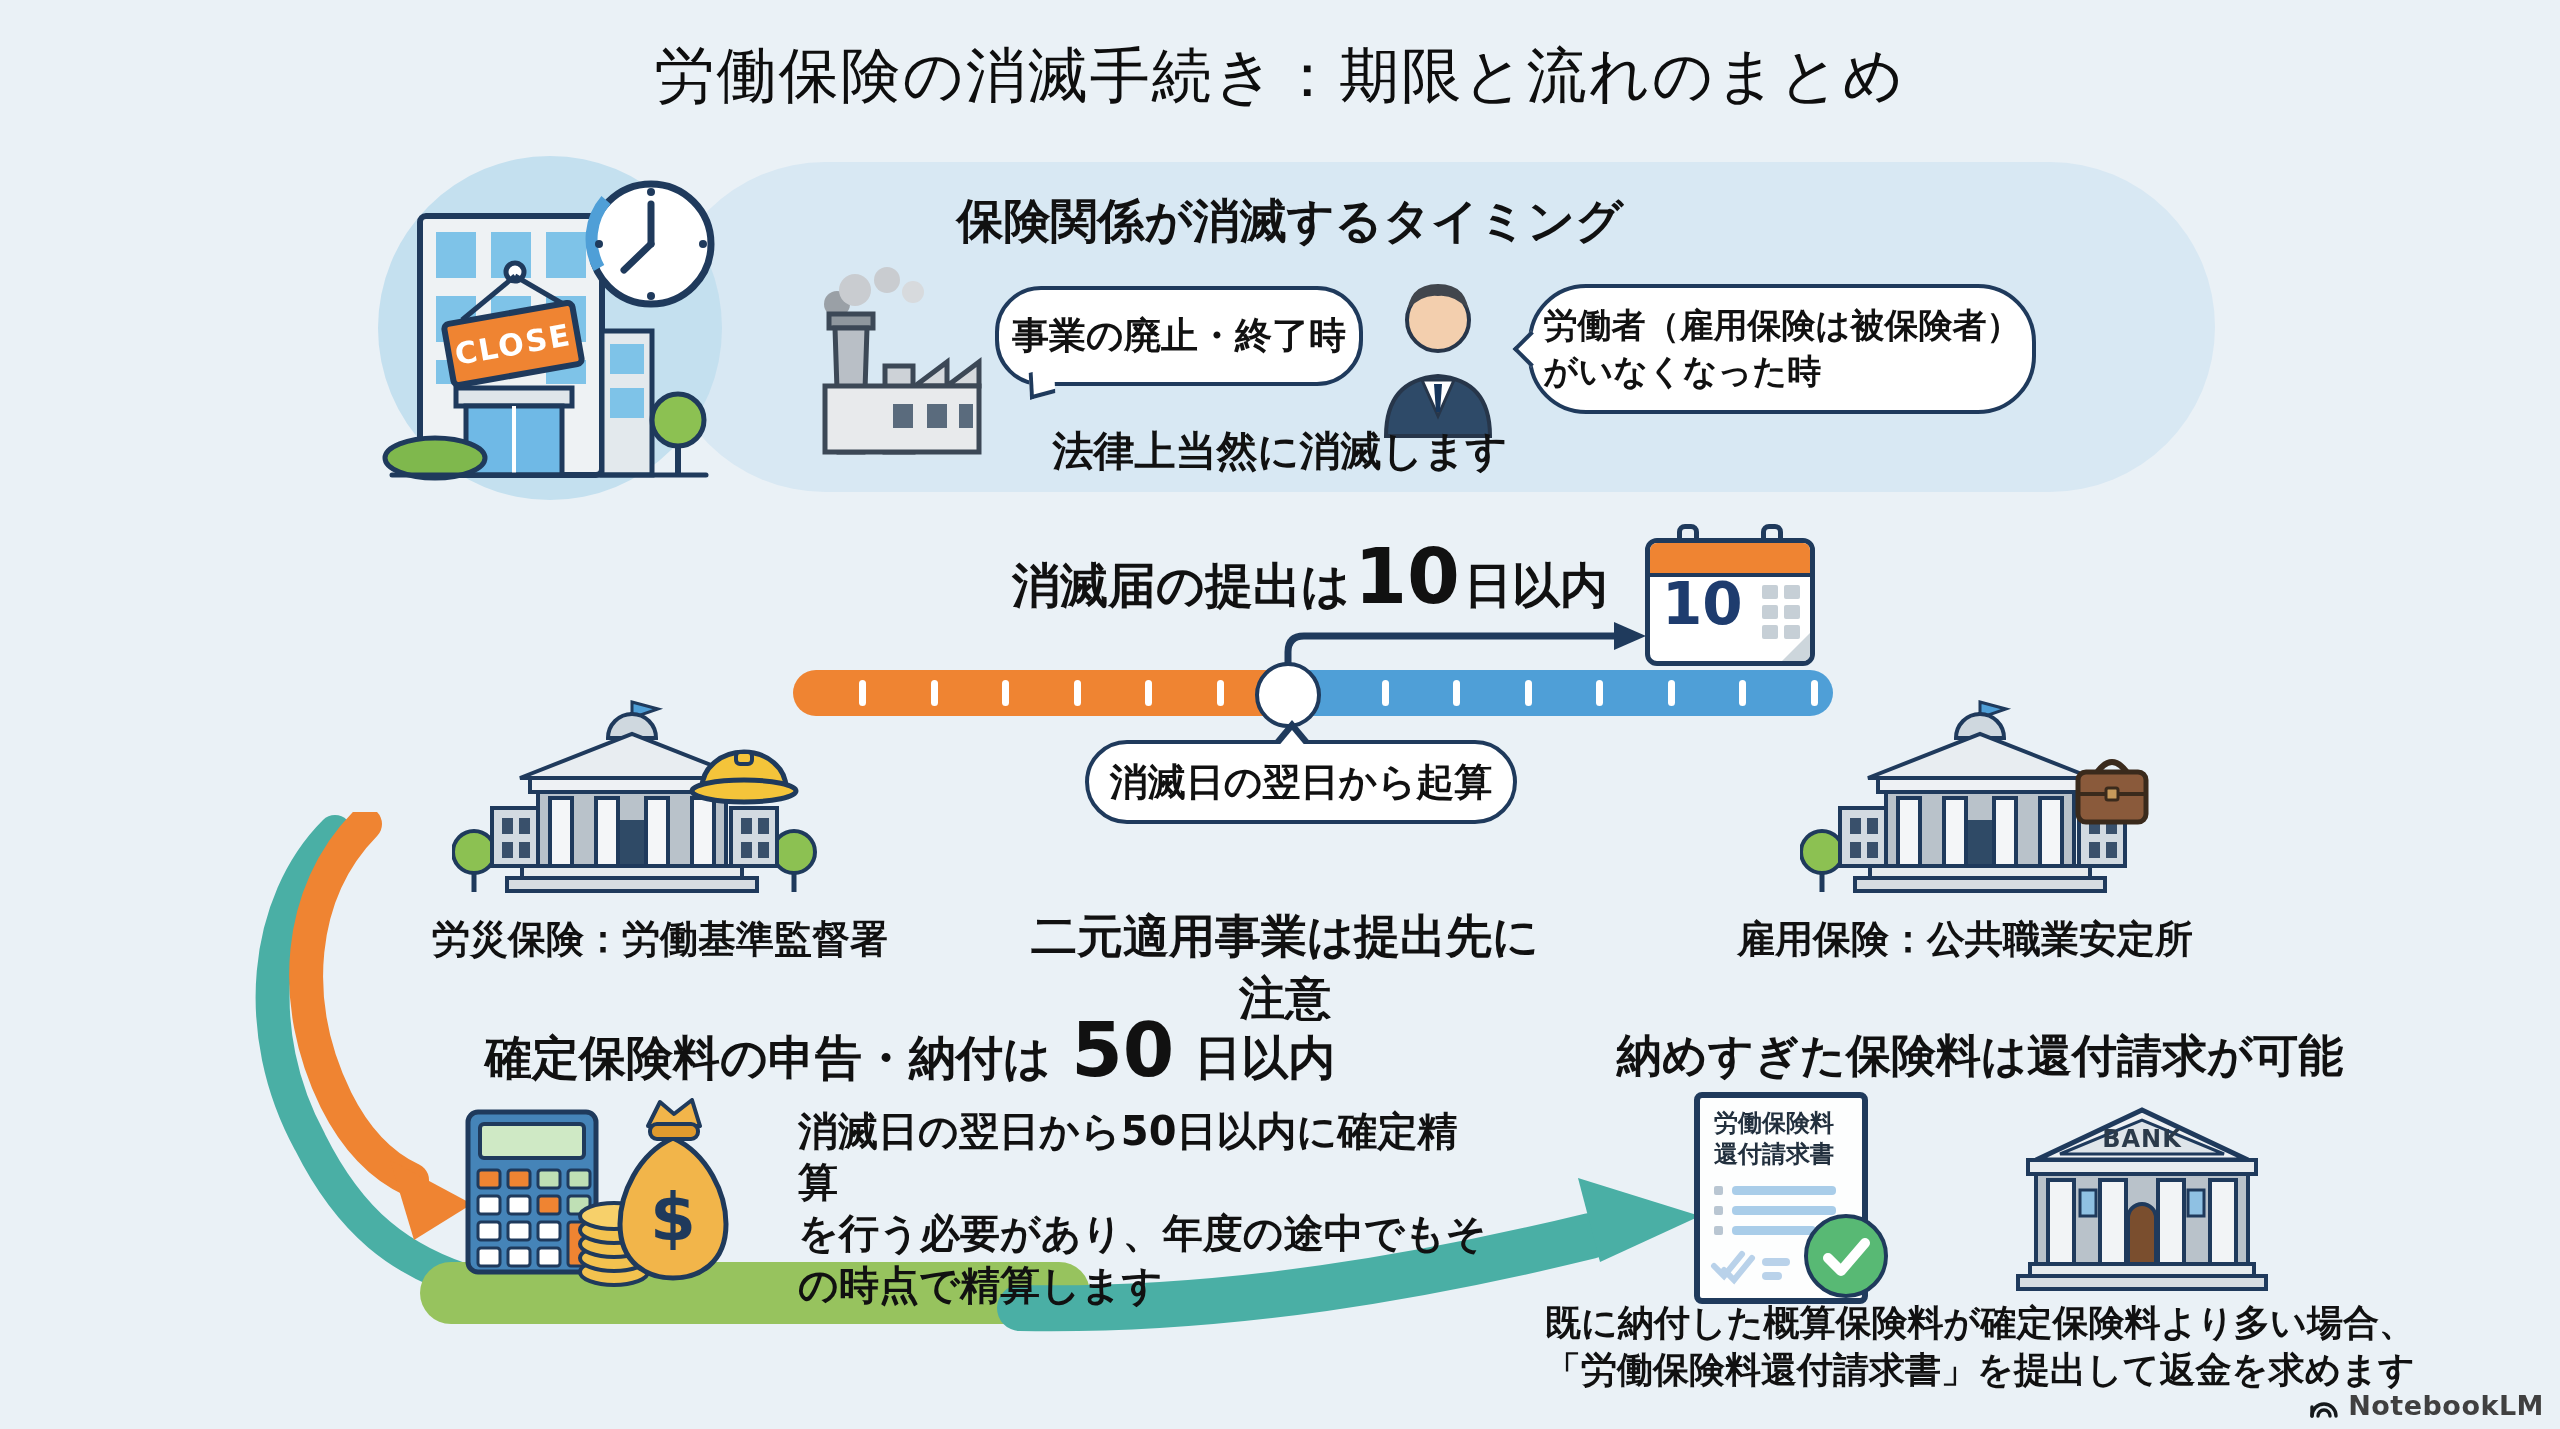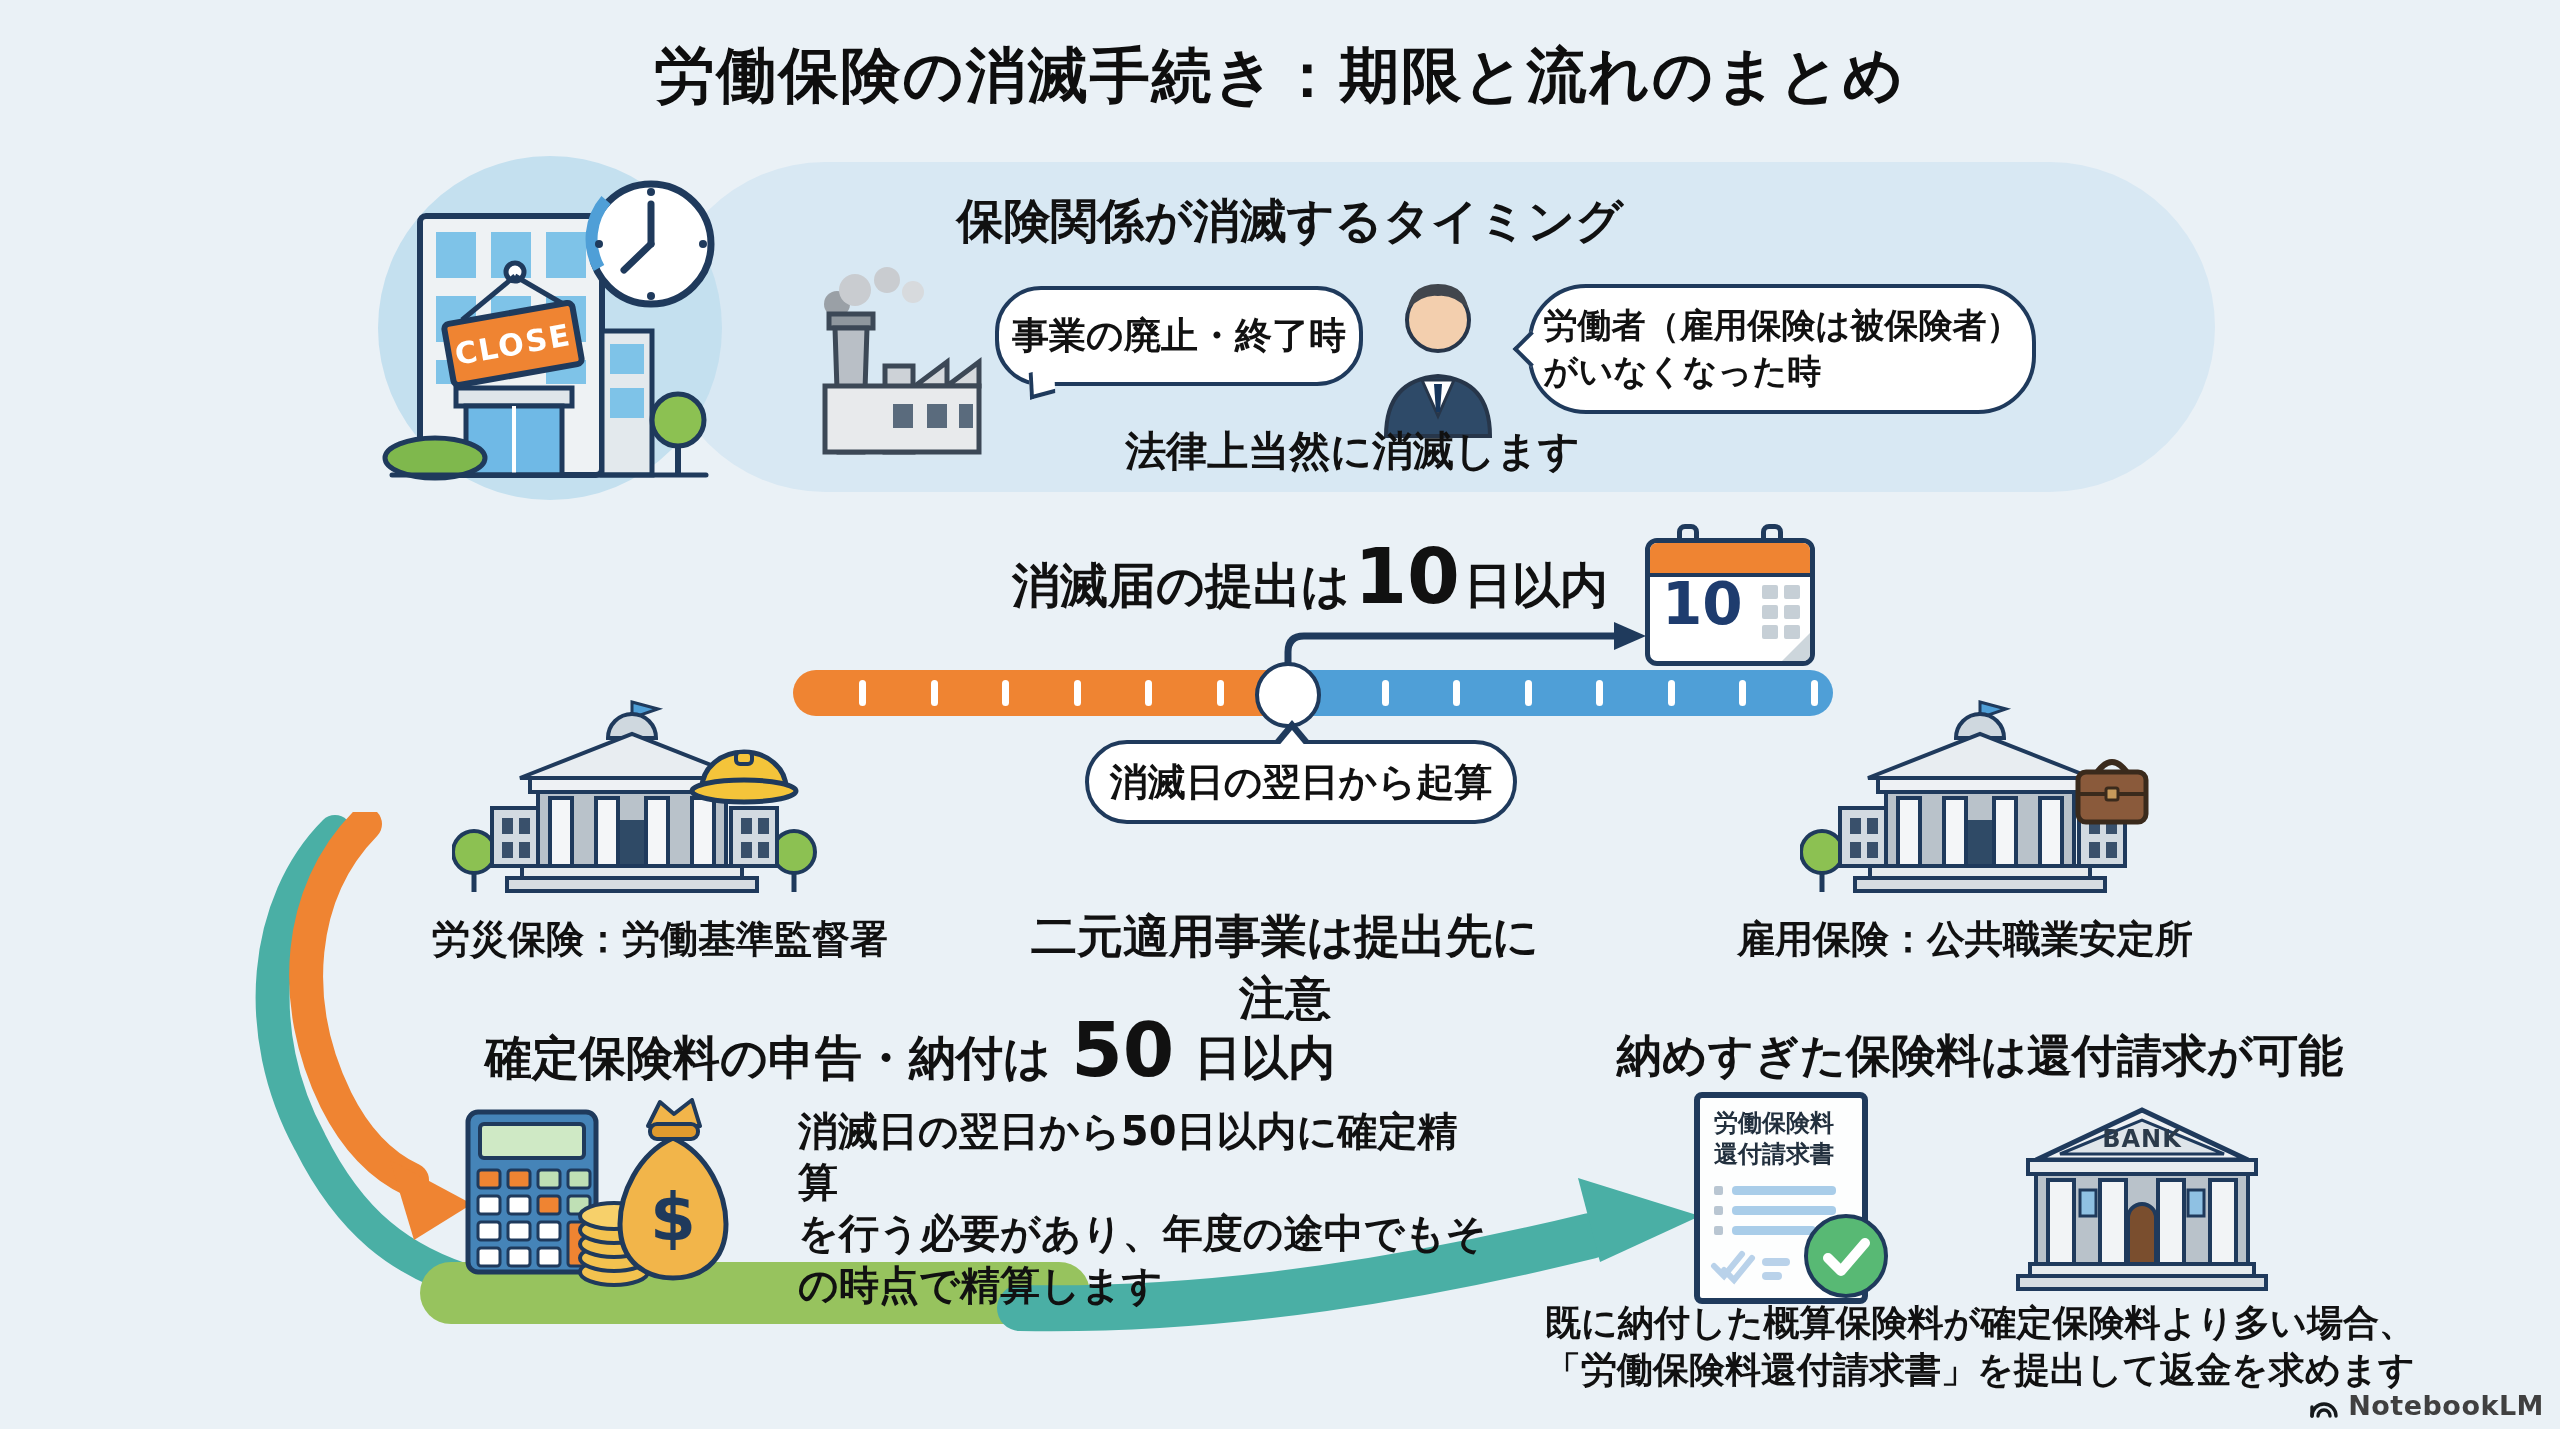--- a/index.html
+++ b/index.html
@@ -2,26 +2,26 @@
 <html><head>
 <meta charset="utf-8">
 <style>
   html,body{margin:0;padding:0;background:#eaf1f6;}
   .canvas{position:relative;width:2560px;height:1429px;background:#eaf1f6;overflow:hidden;
           font-family:"DejaVu Sans","Liberation Sans",sans-serif;color:#111;}
   .abs{position:absolute;}
   .ctr{text-align:center;}
   .pre{white-space:pre-line;}
 
-  .title{top:36px;left:0;width:2560px;font-size:60px;font-weight:bold;letter-spacing:2px;color:#0e0e0e;}
+  .title{top:36px;left:0;width:2560px;font-size:60px;font-weight:normal;letter-spacing:2px;color:#0e0e0e;}
 
   
   .banner{left:660px;top:162px;width:1555px;height:330px;background:#d8e8f3;border-radius:168px;}
   .timing-heading{left:890px;top:190px;width:800px;font-size:47px;font-weight:bold;}
-  .note-text{left:980px;top:424px;width:600px;font-size:41px;font-weight:bold;text-align:right;}
+  .note-text{left:980px;top:424px;width:600px;font-size:41px;font-weight:bold;}
 
   .bubble{background:#fff;border:4px solid #1f3a5c;display:flex;align-items:center;justify-content:center;font-weight:bold;}
   .bubble-business{left:995px;top:286px;width:360px;height:92px;border-radius:46px;font-size:37px;}
   .bubble-worker{left:1528px;top:284px;width:500px;height:122px;border-radius:58px;font-size:34px;line-height:1.35;}
   .tail{position:absolute;width:22px;height:22px;background:#fff;}
   .tail-business{left:30px;bottom:-14px;border-left:4px solid #1f3a5c;border-bottom:4px solid #1f3a5c;transform:rotate(-15deg) skew(-12deg);}
   .tail-worker{left:-14px;top:48px;border-left:4px solid #1f3a5c;border-bottom:4px solid #1f3a5c;transform:rotate(45deg);}
 
   
   .h-row{display:flex;align-items:flex-end;justify-content:center;font-weight:bold;}

